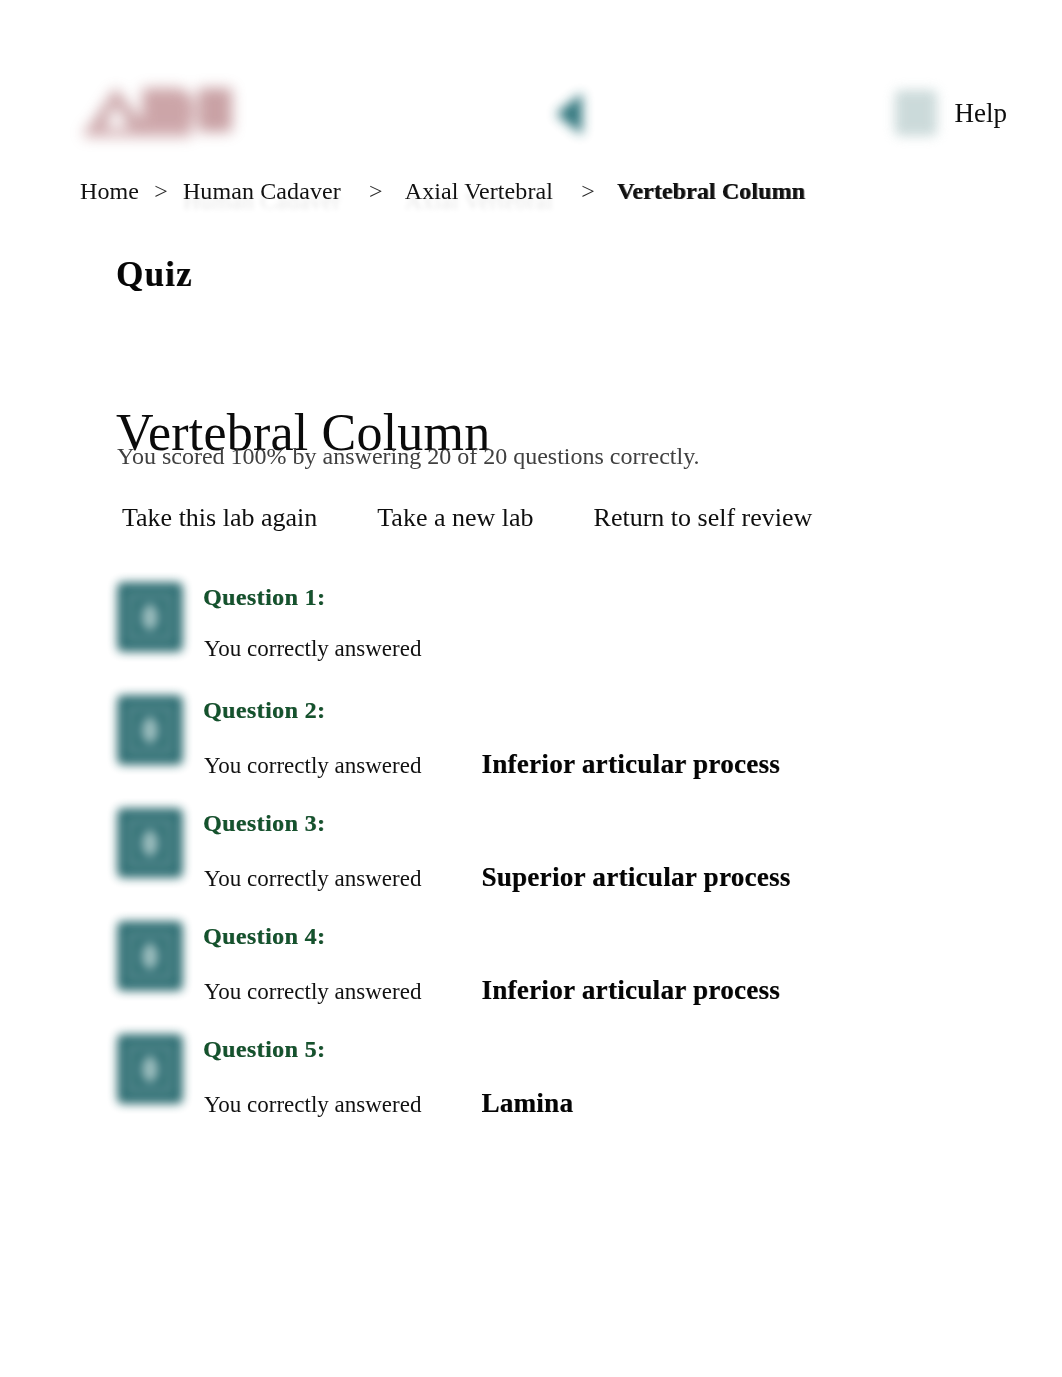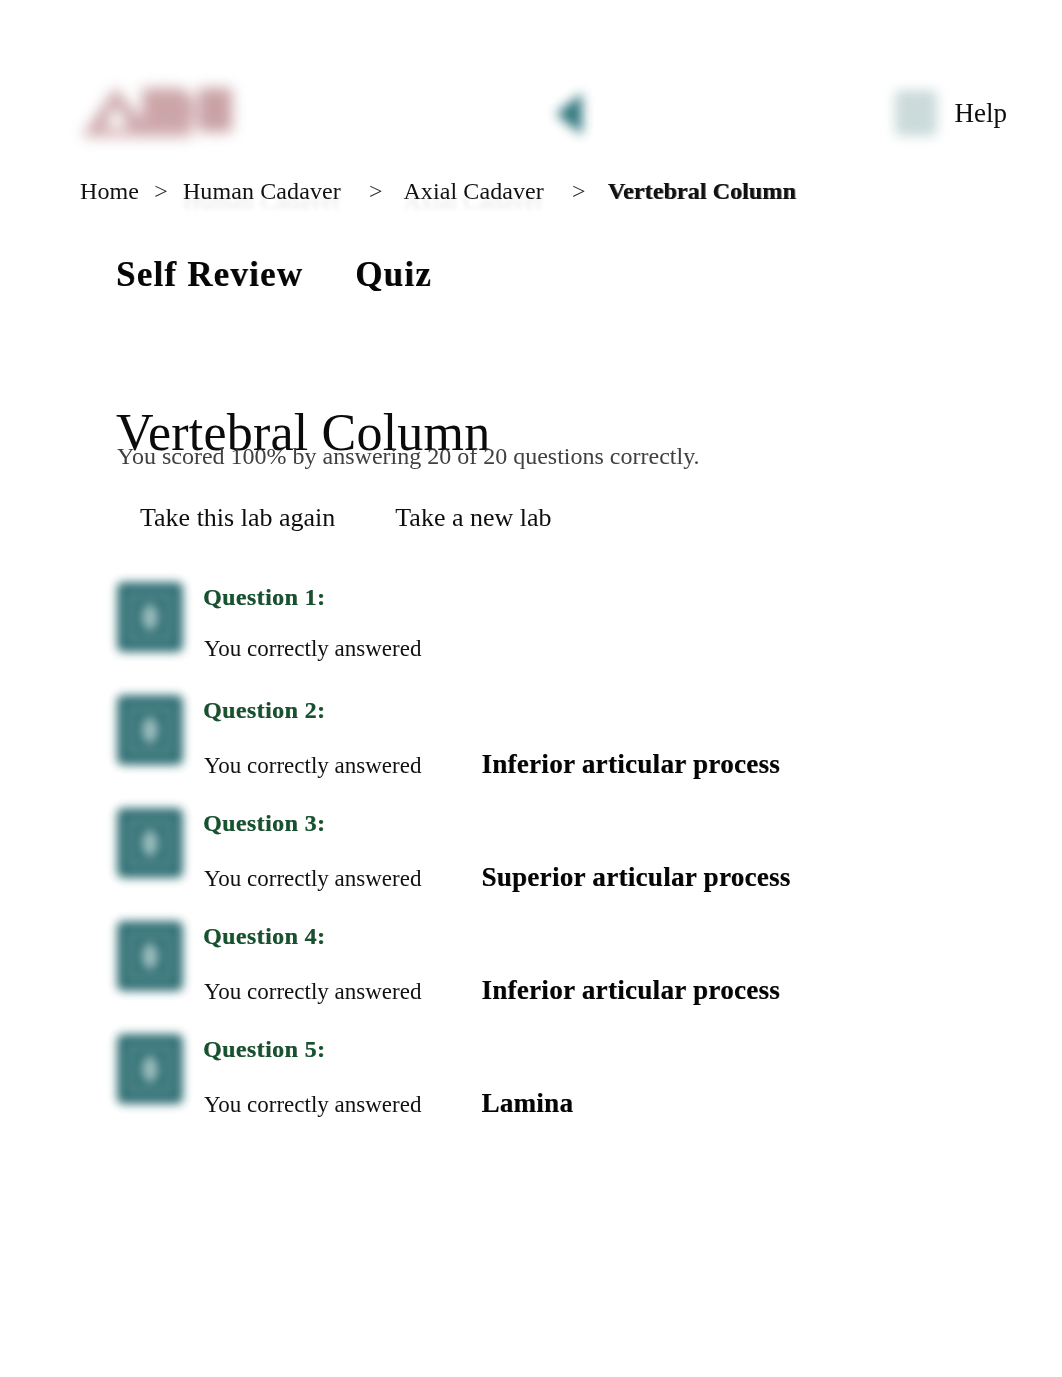--- a/index.html
+++ b/index.html
@@ -102,20 +102,21 @@
     left: 80px;
     top: 178px;
     font-size: 24px;
     letter-spacing: 0.1px;
     white-space: nowrap;
     color: #111111;
   }
   .crumb { color: #111111; }
   .crumb.shadowed {
     text-shadow: 0 10px 5px rgba(0,0,0,0.10);
+    font-family: Liberation Serif, serif;
   }
   .crumb.current {
     font-weight: bold;
     text-shadow: 1px 0 0 rgba(0,0,0,0.55);
   }
   .crumb-sep {
     padding: 0 9px;
     color: #2a2a2a;
   }
   .crumb-sep.wide { padding: 0 16px 0 22px; }
@@ -154,21 +155,21 @@
     left: 117px;
     top: 443px;
     font-size: 24px;
     color: #404040;
     white-space: nowrap;
   }
 
   
   .actions {
     position: absolute;
-    left: 140px;
+    left: 122px;
     top: 503px;
     display: flex;
     align-items: baseline;
     gap: 60px;
     white-space: nowrap;
   }
   .action-link {
     font-size: 26px;
     color: #0e0e0e;
     cursor: pointer;
@@ -270,36 +271,36 @@
     <span class="help-label">Help</span>
   </div>
 
 </div>
 
 <div class="breadcrumb">
   <span class="crumb">Home</span>
   <span class="crumb-sep">&gt;</span>
   <span class="crumb shadowed">Human Cadaver</span>
   <span class="crumb-sep wide">&gt;</span>
-  <span class="crumb shadowed">Axial Cadaver</span>
+  <span class="crumb shadowed">Axial Vertebral</span>
   <span class="crumb-sep wide">&gt;</span>
   <span class="crumb current">Vertebral Column</span>
 </div>
 
 <div class="tabs">
-  <span class="tab">Self Review</span>
   <span class="tab">Quiz</span>
 </div>
 
 <h1 class="page-title">Vertebral Column</h1>
 <div class="score-line">You scored 100% by answering 20 of 20 questions correctly.</div>
 
 <div class="actions">
   <span class="action-link">Take this lab again</span>
   <span class="action-link">Take a new lab</span>
+  <span class="action-link">Return to self review</span>
 </div>
 
 <div class="questions">
 
   <div class="q-row">
     <span class="q-icon"></span>
     <span class="q-label">Question 1:</span>
     <span class="q-answer-row">
       <span class="q-prefix">You correctly answered</span>
     </span>

